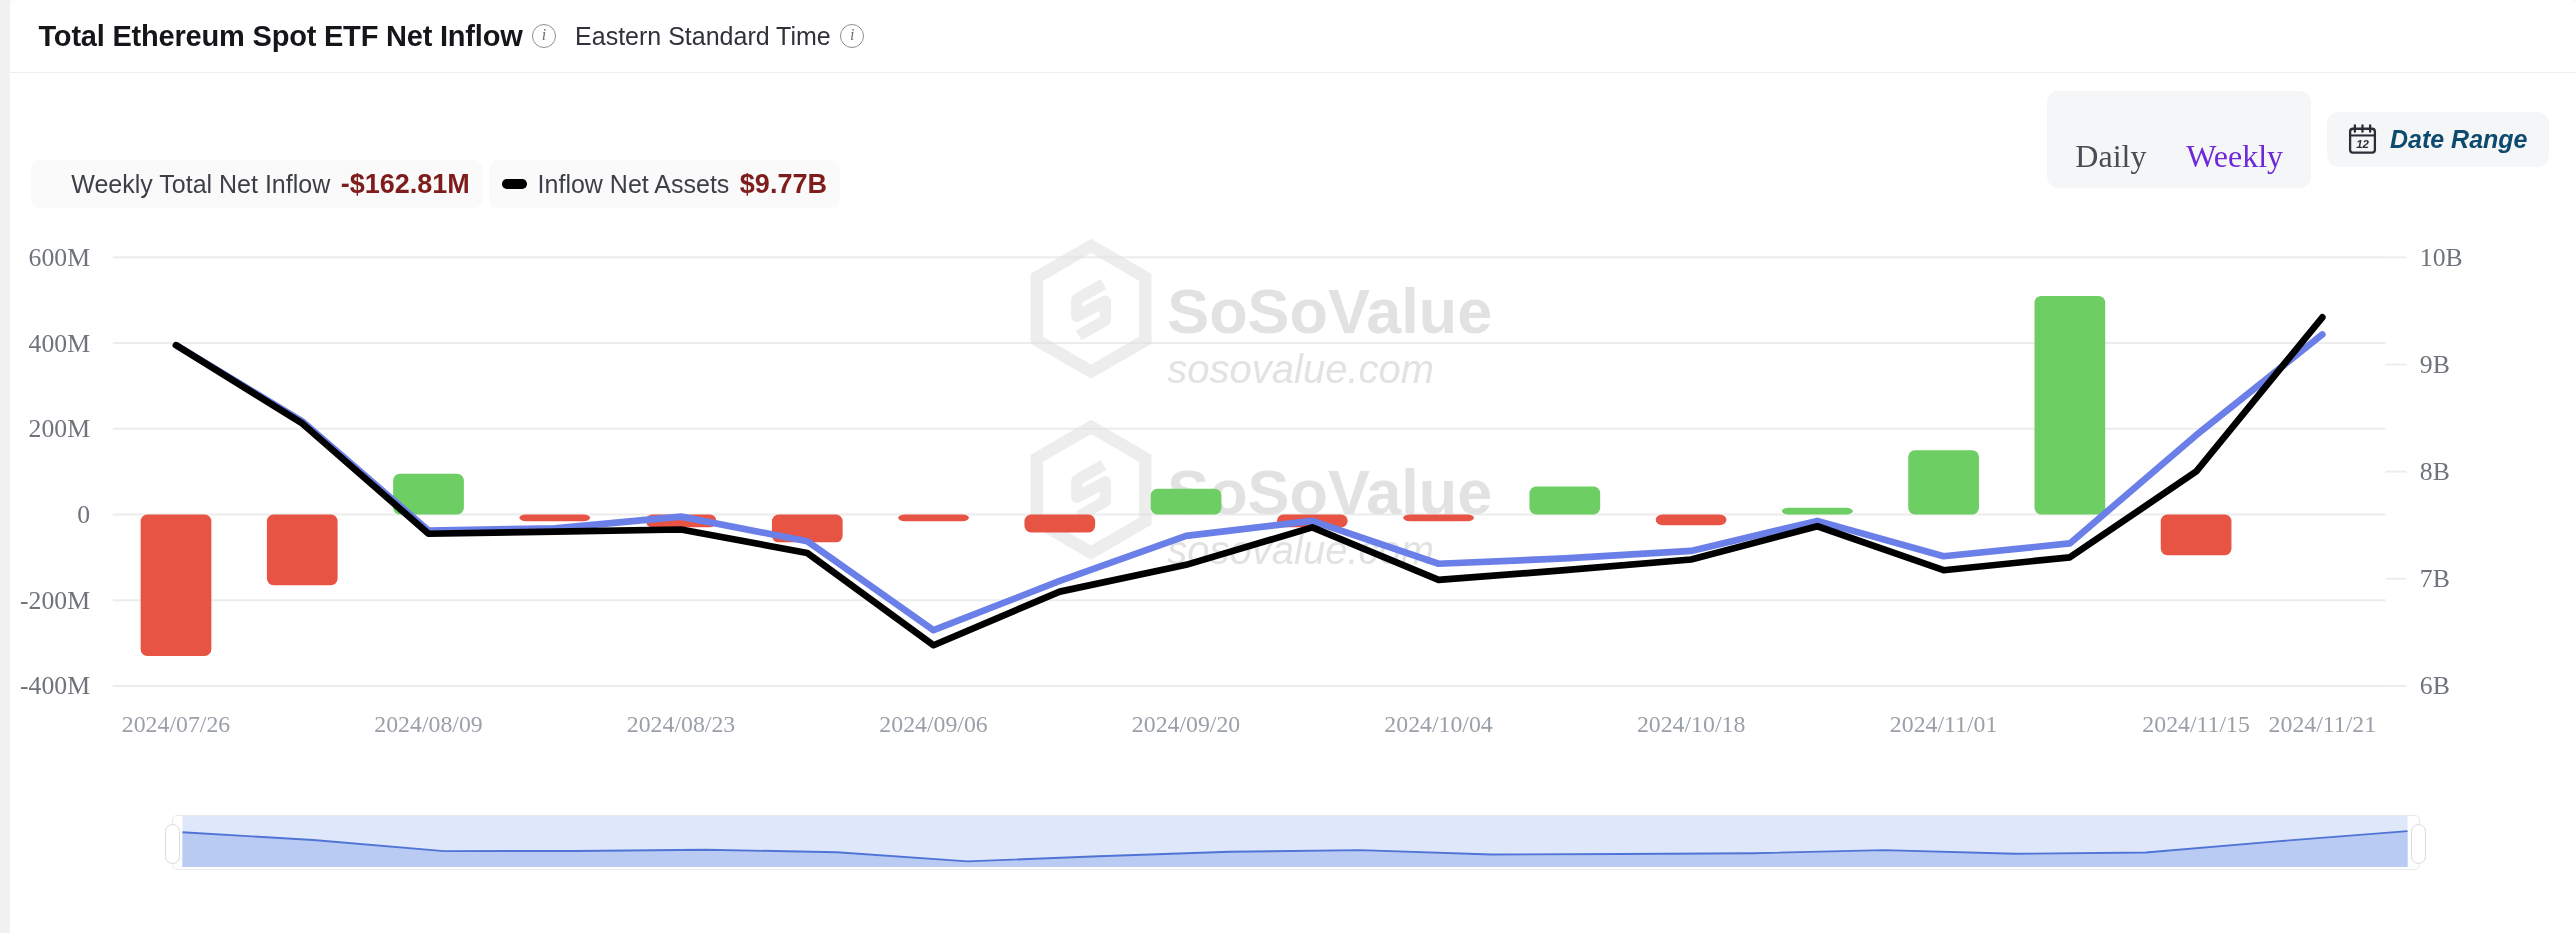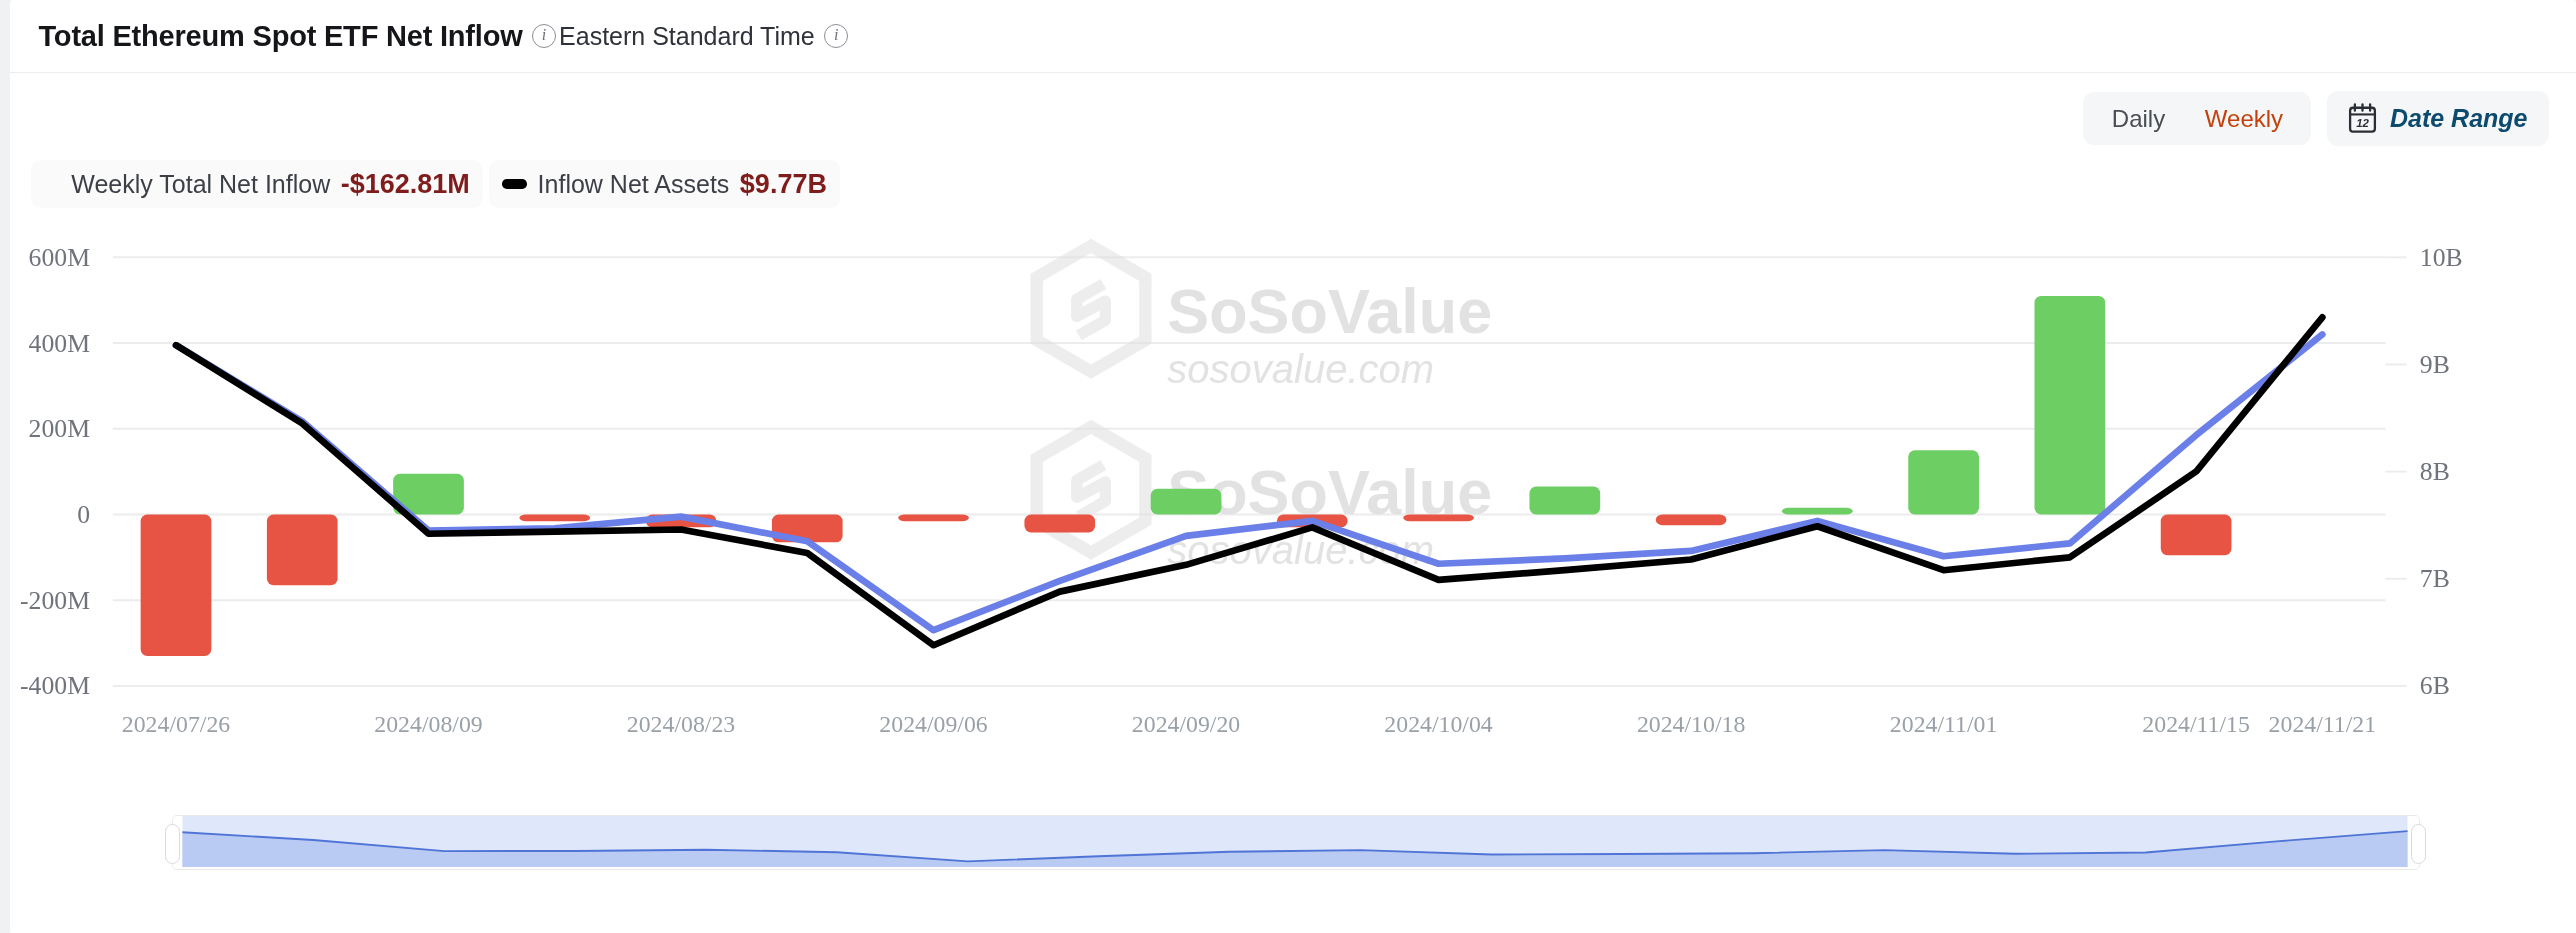--- a/index.html
+++ b/index.html
@@ -27,38 +27,39 @@
     letter-spacing: -0.2px; white-space: nowrap;
   }
   .info-icon {
     display: inline-block; width: 24px; height: 24px;
     border: 1.9px solid #8b8f96; border-radius: 50%;
     color: #6d7178; font-size: 16px; line-height: 20px;
     text-align: center; font-family: "Liberation Serif", serif;
     font-style: italic; margin-left: 9.5px; flex: none;
   }
   #tz-label {
-    font-size: 25px; color: #30323a; margin-left: 3px; white-space: nowrap;
+    font-size: 25px; color: #30323a; margin-left: 19px; white-space: nowrap;
   }
   
   #toolbar {
     position: absolute; right: 27px; top: 91px;
     display: flex; align-items: center; gap: 15.2px;
   }
   #freq-toggle {
     display: flex; align-items: center; gap: 5.7px;
     background: #f5f6f7; border-radius: 11.4px; padding: 8.6px 11.4px;
   }
   .freq-btn {
-    font-size: 24px; padding: 3.8px 17px; border-radius: 8.6px;
+    font-size: 32px; padding: 3.8px 17px; border-radius: 8.6px;
     color: #4a4d54; white-space: nowrap; cursor: pointer;
     background: transparent; border: none;
-    font-family: Liberation Sans, sans-serif;
-  }
-  .freq-btn.active { color: #c2410c; }
+    font-family: Liberation Serif, serif;
+    margin-top: 35px;
+  }
+  .freq-btn.active { color: #6d28d9; }
   #date-range-btn {
     display: flex; align-items: center; gap: 13.3px;
     background: #f5f6f7; border-radius: 11.4px; padding: 12.4px 21px;
     cursor: pointer;
     font-style: italic;
   }
   #date-range-label {
     font-size: 25px; font-weight: bold; color: #0c4a6e; white-space: nowrap; text-align: right;
   }
   .cal-icon { width: 29px; height: 30.5px; position: relative; flex: none; }

